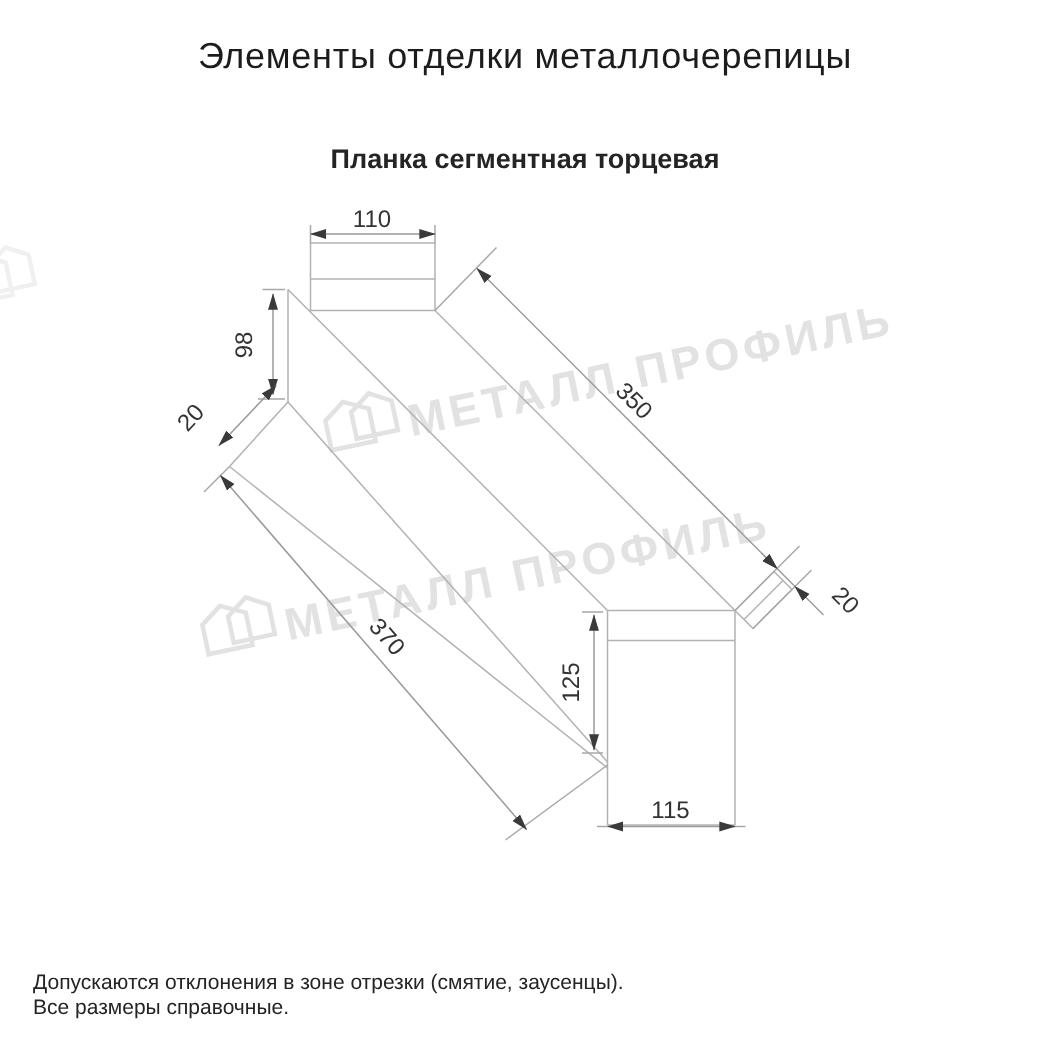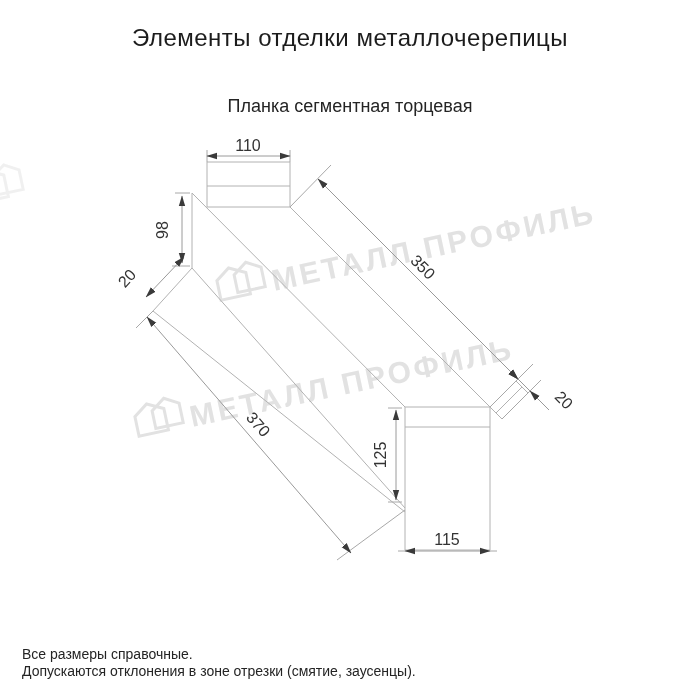--- a/index.html
+++ b/index.html
@@ -1,21 +1,21 @@
 <!DOCTYPE html>
 <html><head>
 <meta charset="utf-8">
 <style>
   html,body{margin:0;padding:0;background:#fff;}
   .page{position:relative;width:700px;height:700px;background:#fff;overflow:hidden;
         font-family:"Liberation Sans",sans-serif;}
   .title{position:absolute;top:24px;left:0;width:700px;text-align:center;
          font-size:24px;font-weight:400;color:#1c1c1c;letter-spacing:0.5px;}
   .subtitle{position:absolute;top:95px;left:0;width:700px;text-align:center;
-            font-size:18px;font-weight:400;color:#242424;line-height:22px;}
+            font-size:18px;font-weight:700;color:#242424;line-height:22px;}
   .footer{position:absolute;top:646px;left:22px;font-size:14px;color:#242424;line-height:17px;}
   svg.diagram{position:absolute;top:0;left:0;}
   .obj{stroke:#b2b2b2;stroke-width:1;fill:none;}
   .ext{stroke:#a8a8a8;stroke-width:1;fill:none;}
   .dimline{stroke:#9a9a9a;stroke-width:1;fill:none;}
   .dimtext{fill:#333;font-size:16px;font-family:"Liberation Sans",sans-serif;}
   .wm-text{fill:#e2e2e2;font-size:30px;font-weight:bold;letter-spacing:3px;
            font-family:"Liberation Sans",sans-serif;}
   .wm-logo{stroke:#e2e2e2;fill:none;stroke-width:3;}
 </style>
@@ -125,17 +125,17 @@
 
       <g>
         <path class="dimline" d="M405,551 H490" marker-start="url(#arr)" marker-end="url(#arr)"></path>
         <text class="dimtext" x="447" y="545" text-anchor="middle">115</text>
       </g>
 
     </g>
   </svg>
 
   <div class="footer">
+    <div>Допускаются отклонения в зоне отрезки (смятие, заусенцы).</div>
     <div>Все размеры справочные.</div>
-    <div>Допускаются отклонения в зоне отрезки (смятие, заусенцы).</div>
   </div>
 
 </div>
 
 </body></html>

